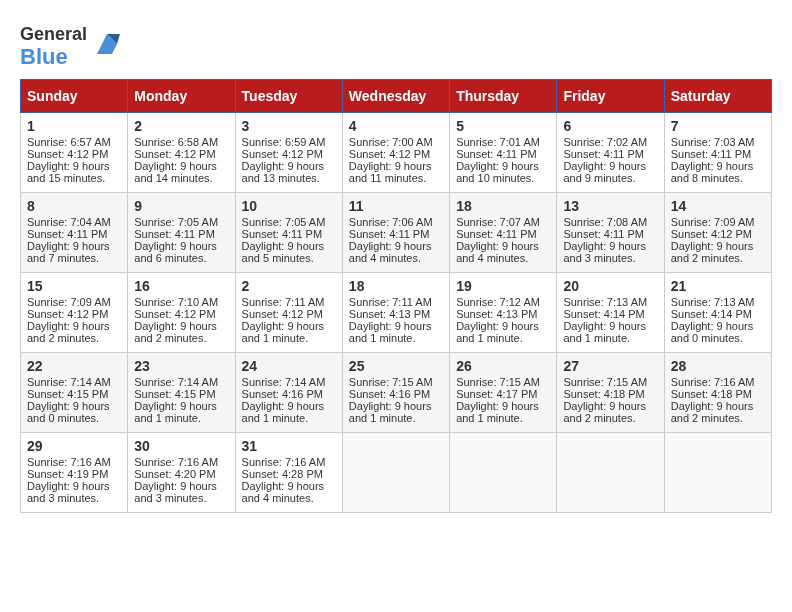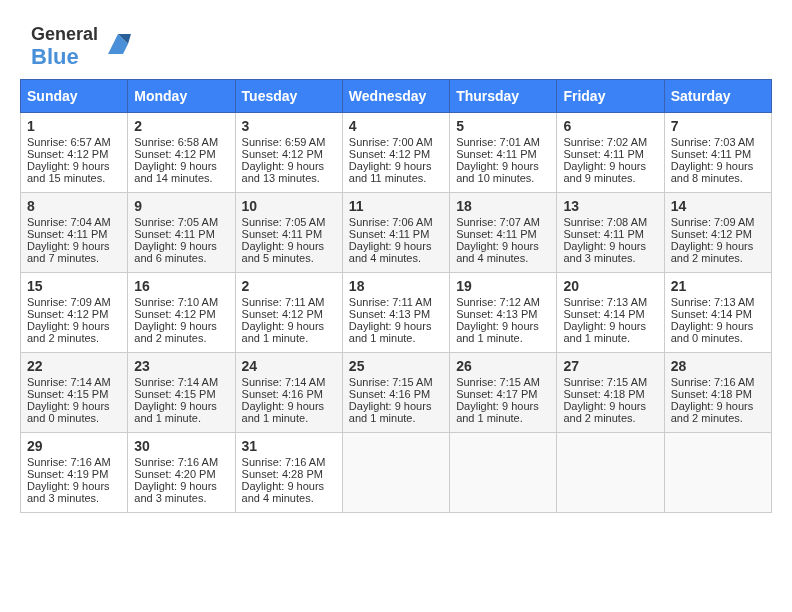--- a/index.html
+++ b/index.html
@@ -8,21 +8,20 @@
       background: #fff;
       width: 792px;
       min-height: 612px;
       padding: 20px;
     }
     .header-area {
       display: flex;
       justify-content: space-between;
       align-items: center;
       margin-bottom: 10px;
-      margin-left: 11px;
     }
     .logo {
       display: flex;
       align-items: center;
       margin-top: 5px;
     }
     .logo-text {
       display: flex;
       flex-direction: column;
       line-height: 1.1;
@@ -53,21 +52,21 @@
     }
     .location {
       font-size: 16px;
       color: #555;
     }
     table {
       width: 100%;
       border-collapse: collapse;
     }
     thead tr th {
-      background-color: #3b82f6;
+      background-color: #b91c1c;
       color: #fff;
       text-align: left;
       padding: 8px 6px;
       font-size: 14px;
       font-weight: bold;
       border: 1px solid #3a62b0;
     }
     tbody tr td {
       vertical-align: top;
       padding: 5px 6px;

